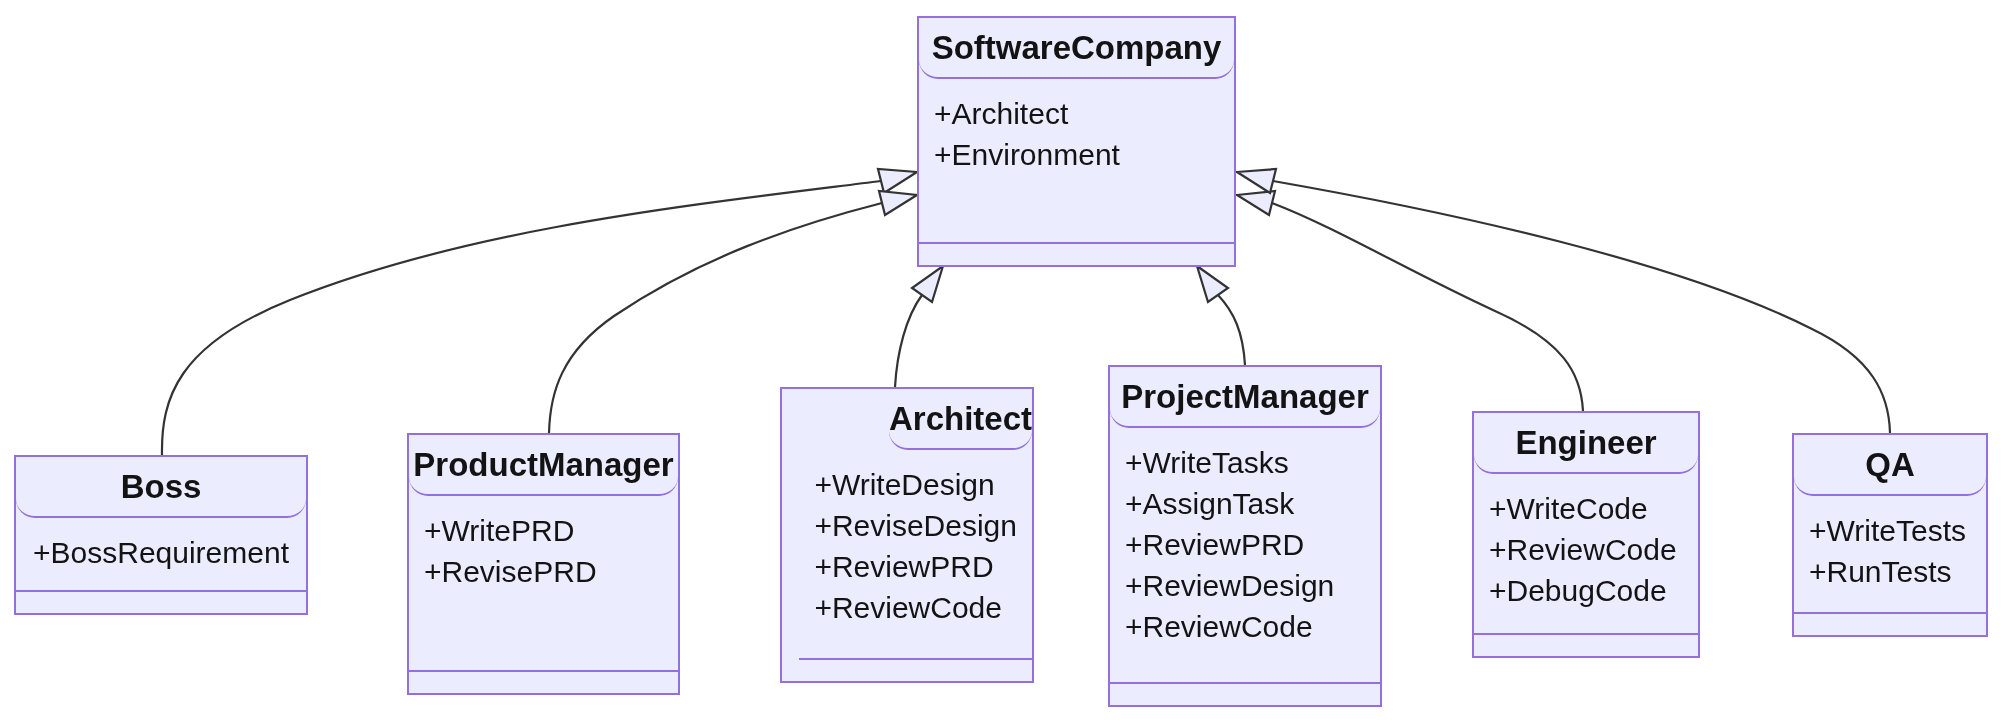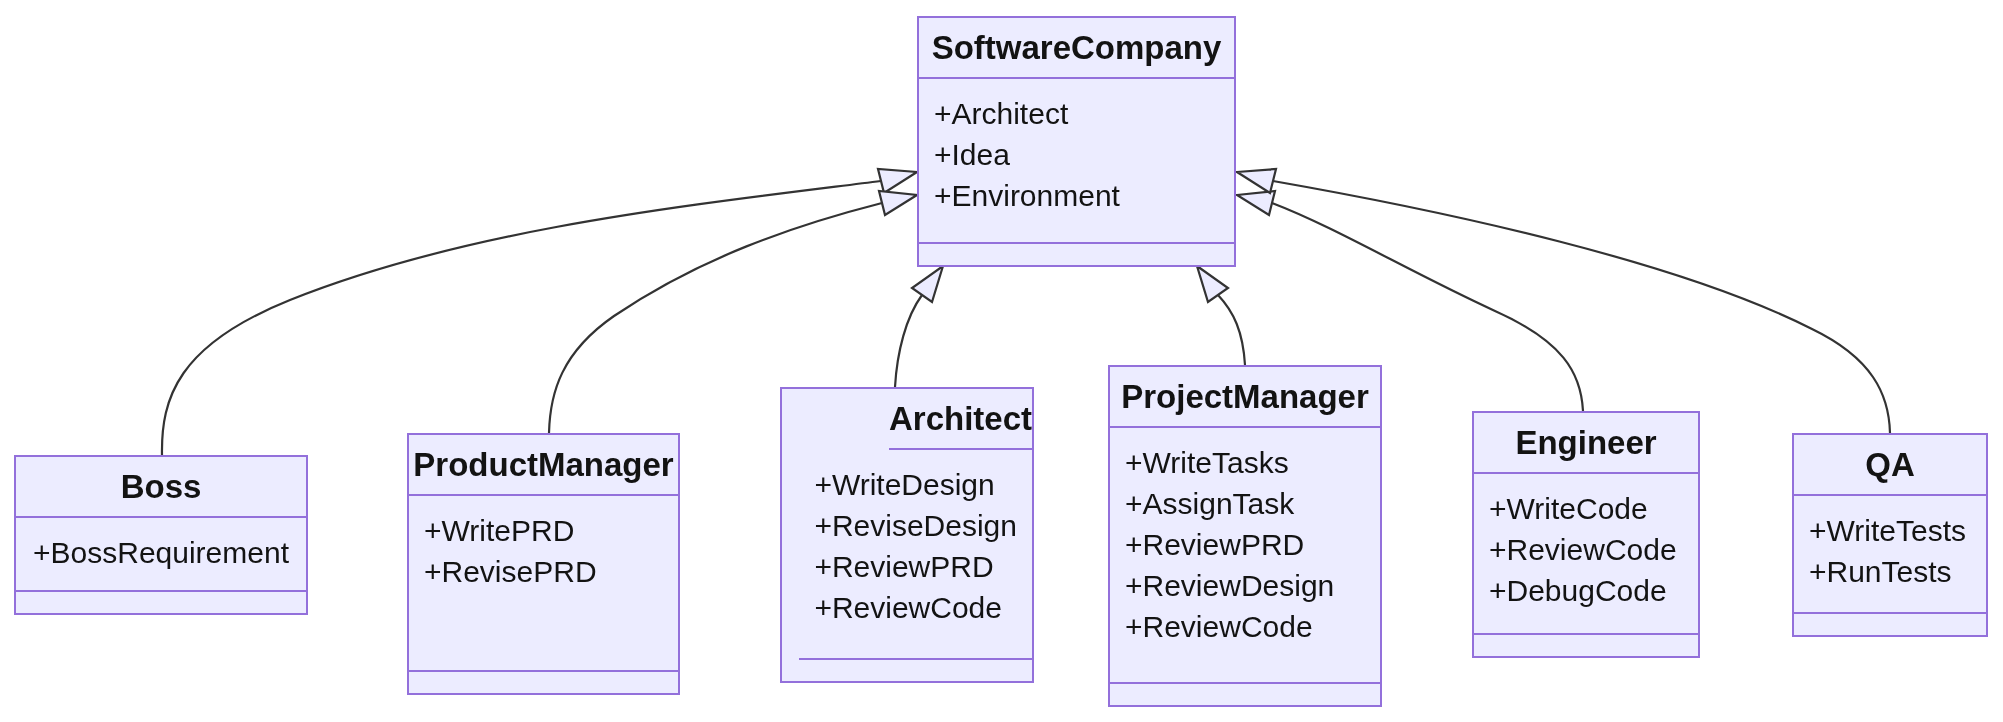--- a/index.html
+++ b/index.html
@@ -43,20 +43,21 @@
     flex-direction: column;
   }
   .class-title {
     flex: 0 0 59px;
     display: flex;
     align-items: center;
     justify-content: center;
     font-weight: bold;
     font-size: 33px;
     border-bottom: 2px solid #9370DB;
+    border-radius: 19px;
   }
   .class-members {
     flex: 1 1 auto;
     padding: 14px 15px 8px 15px;
     border-bottom: 2px solid #9370DB;
     overflow: hidden;
   }
   .member-row {
     font-size: 30px;
     line-height: 41px;
@@ -89,21 +90,20 @@
     <path class="inherit-arrowhead" d="M 1237 195 L 1275 191 L 1269 215 Z"></path>
 
     <path class="edge-path" d="M 1890 433 C 1889 394 1872 358 1812 329 C 1680 262 1450 212 1273 181"></path>
     <path class="inherit-arrowhead" d="M 1237 172 L 1276 169 L 1270 193 Z"></path>
   </svg>
 
   <div class="class-box" style="left:917px; top:16px; width:319px; height:251px;">
     <div class="class-title">SoftwareCompany</div>
     <div class="class-members">
       <div class="member-row">+Architect</div>
-      <div class="member-row">+Idea</div>
       <div class="member-row">+Environment</div>
     </div>
     <div class="class-footer"></div>
   </div>
 
   <div class="class-box" style="left:14px; top:455px; width:294px; height:160px;text-align:center;">
     <div class="class-title">Boss</div>
     <div class="class-members">
       <div class="member-row">+BossRequirement</div>
     </div>

